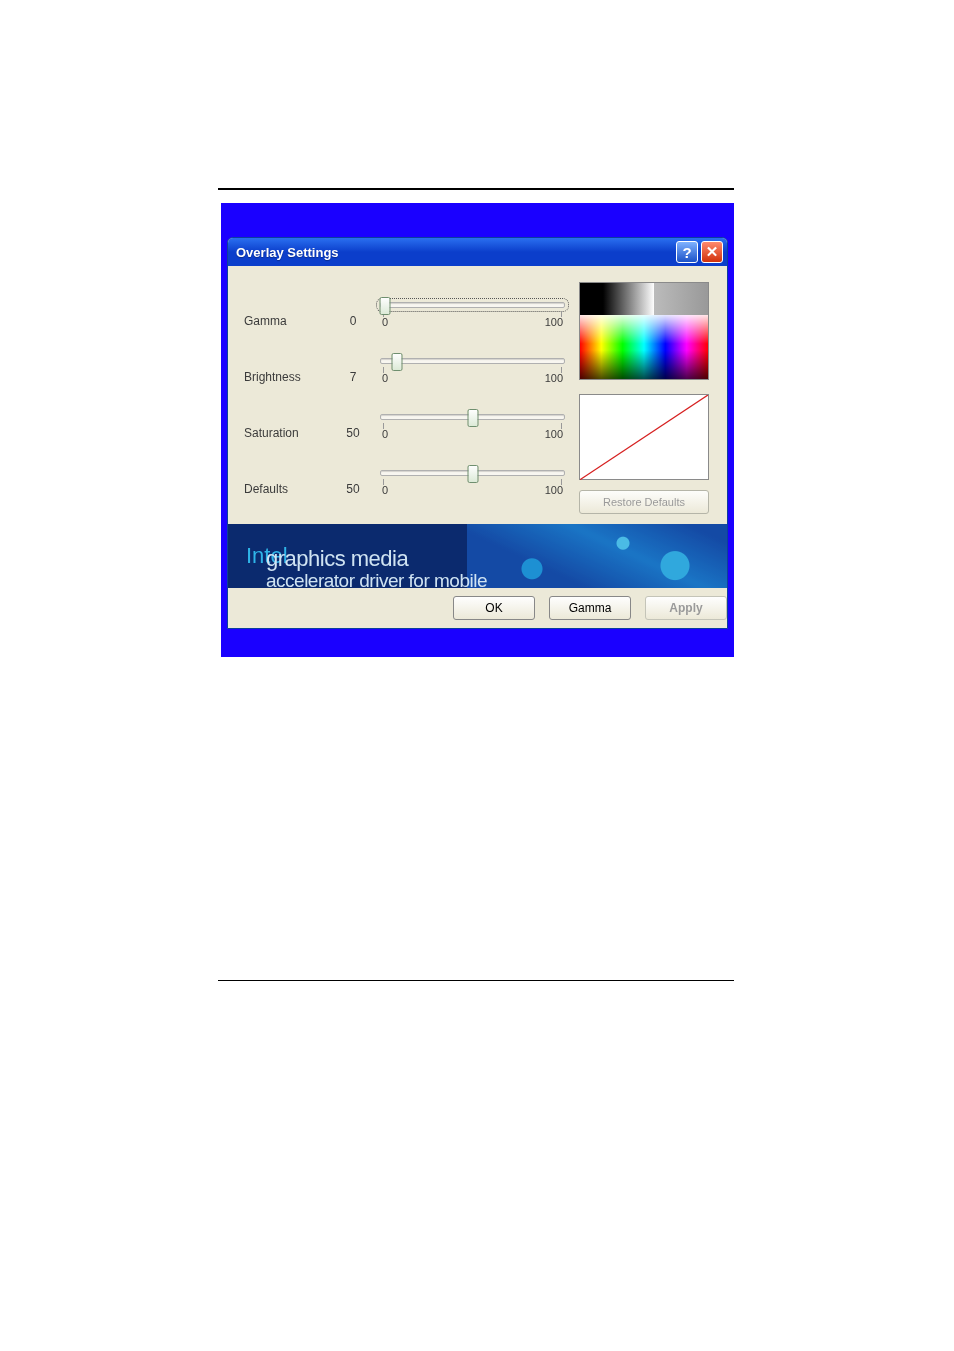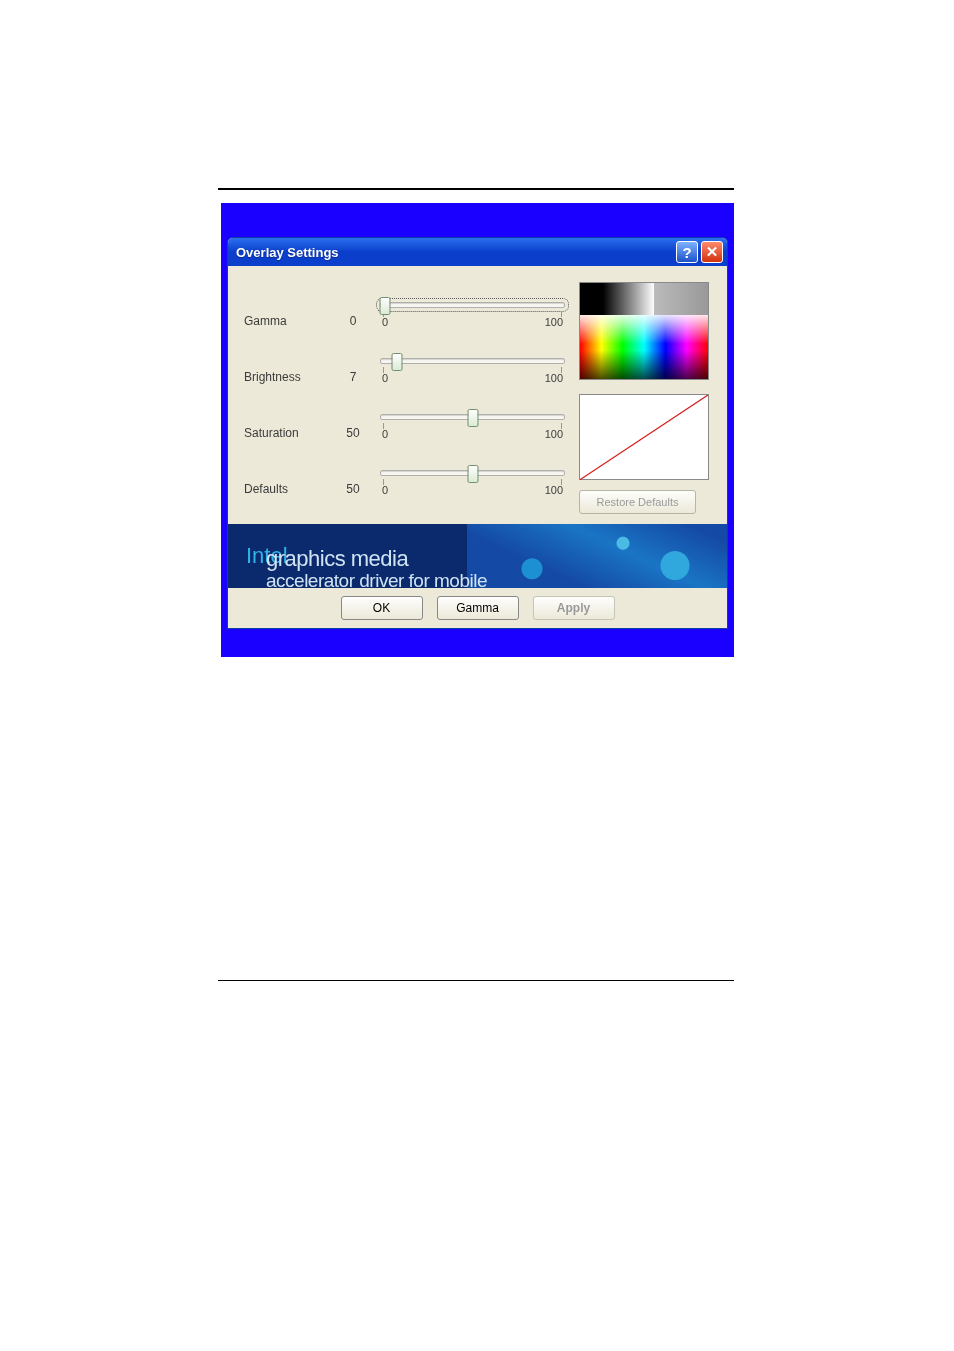--- a/index.html
+++ b/index.html
@@ -99,21 +99,21 @@
       background: linear-gradient(to bottom, rgba(255,255,255,.9), rgba(255,255,255,0) 45%, rgba(0,0,0,0) 55%, rgba(0,0,0,.7));
     }
 
     .curve-box {
       width:130px; height:86px; border:1px solid #8a8a8a; background:#fff; position:relative;
       margin-bottom:10px;
     }
     .curve-box svg { position:absolute; inset:0; }
 
     .restore-btn {
-      width:117px; height:24px; font-size:11px;
+      width:130px; height:24px; font-size:11px;
       background:linear-gradient(to bottom,#fdfdfb,#ece9d8);
       border:1px solid #b5b5a8;
       border-radius:3px;
       color:#9a9a9a;
       cursor:default;
     }
 
     .brand-bar {
       height:64px; position:relative; overflow:hidden;
       background:#0b2a6e;
@@ -129,21 +129,21 @@
       mix-blend-mode:screen; opacity:.9;
     }
     .brand-intel { color:#2fb4e8; font-size:22px; font-weight:normal; font-family:Arial; }
     .brand-sub { position:absolute; left:38px; top:22px; right:0;
       color:#cfe3f2; font-size:22px; letter-spacing:-.5px; font-family:Arial; }
     .brand-sub .l2 { display:block; font-size:19px; margin-top:-2px; }
 
     .footer-buttons {
       background:#ece9d8;
       height:40px;
-      display:flex; align-items:center; justify-content:center; gap:14px;
+      display:flex; align-items:center; justify-content:flex-end; gap:14px;
     }
     .dlg-btn {
       width:82px; height:24px; font-size:12px;
       background:linear-gradient(to bottom,#fefefe,#ece9d8);
       border:1px solid #888;
       border-radius:3px;
       cursor:pointer;
     }
     .dlg-btn[disabled] { color:#9a9a9a; border-color:#c4c4b8; cursor:default;font-weight:bold; }
   </style>

